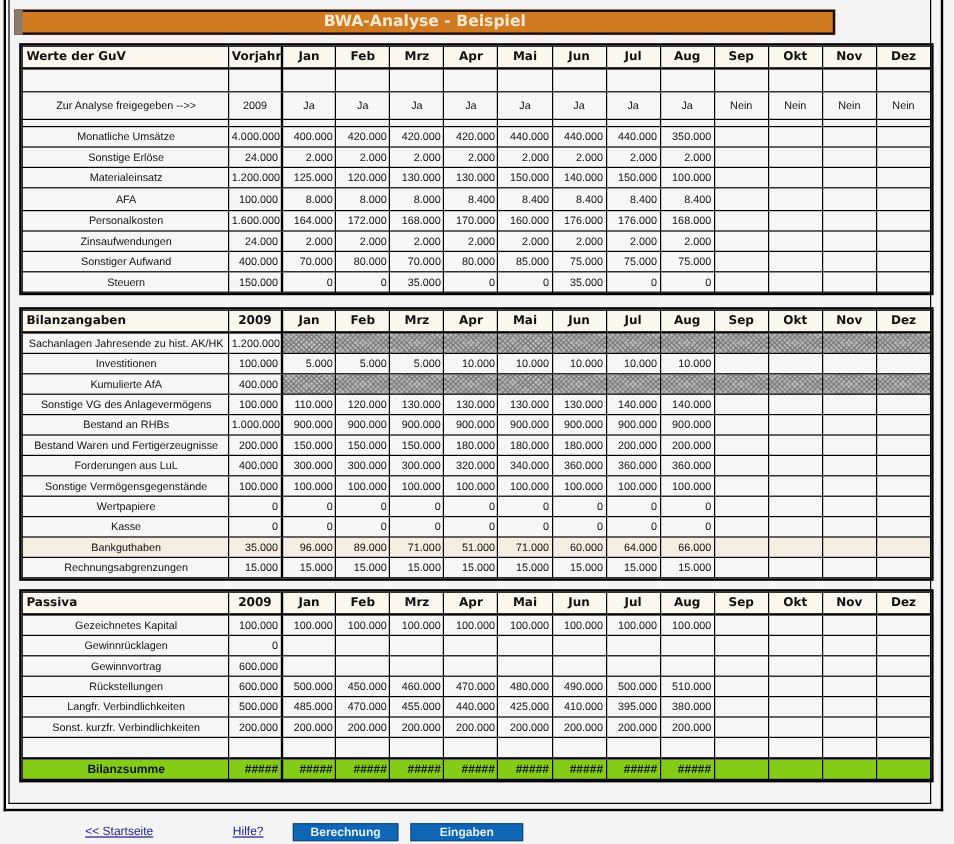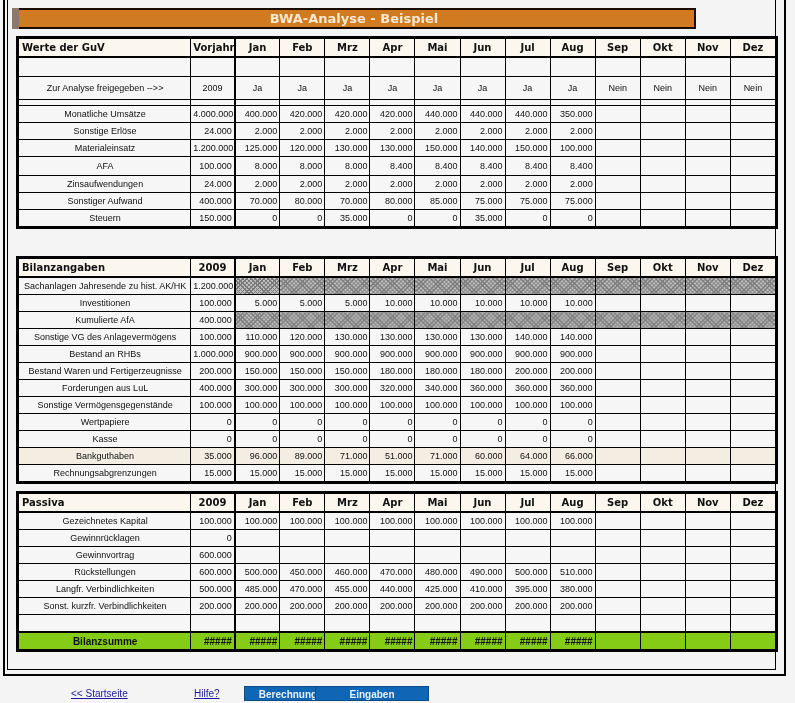--- a/index.html
+++ b/index.html
@@ -215,20 +215,36 @@
           <td class="num" style="height: 18px;">8.400</td>
           <td class="num" style="height: 18px;">8.400</td>
           <td class="num" style="height: 18px;">8.400</td>
           <td class="num" style="height: 18px;">8.400</td>
           <td class="num" style="height: 18px;"></td>
           <td class="num" style="height: 18px;"></td>
           <td class="num" style="height: 18px;"></td>
           <td class="num" style="height: 18px;"></td>
         </tr>
         <tr>
+          <td class="lbl">Personalkosten</td>
+          <td class="num yr">1.600.000</td>
+          <td class="num">164.000</td>
+          <td class="num">172.000</td>
+          <td class="num">168.000</td>
+          <td class="num">170.000</td>
+          <td class="num">160.000</td>
+          <td class="num">176.000</td>
+          <td class="num">176.000</td>
+          <td class="num">168.000</td>
+          <td class="num"></td>
+          <td class="num"></td>
+          <td class="num"></td>
+          <td class="num"></td>
+        </tr>
+        <tr>
           <td class="lbl">Zinsaufwendungen</td>
           <td class="num yr">24.000</td>
           <td class="num">2.000</td>
           <td class="num">2.000</td>
           <td class="num">2.000</td>
           <td class="num">2.000</td>
           <td class="num">2.000</td>
           <td class="num">2.000</td>
           <td class="num">2.000</td>
           <td class="num">2.000</td>
@@ -668,14 +684,14 @@
           <td class="num"></td>
         </tr>
       </tbody>
   </table>
 </div>
 
 <div class="footer">
   <span class="link" style="left:71px;">&lt;&lt; Startseite</span>
   <span class="link" style="left:194px;">Hilfe?</span>
   <div class="btn" style="left:244px; width:88px;">Berechnung</div>
-  <div class="btn" style="left:315px; width:114px;">Eingaben</div>
+  <div class="btn" style="left:342px; width:94px;">Eingaben</div>
 </div>
 
 </body></html>

